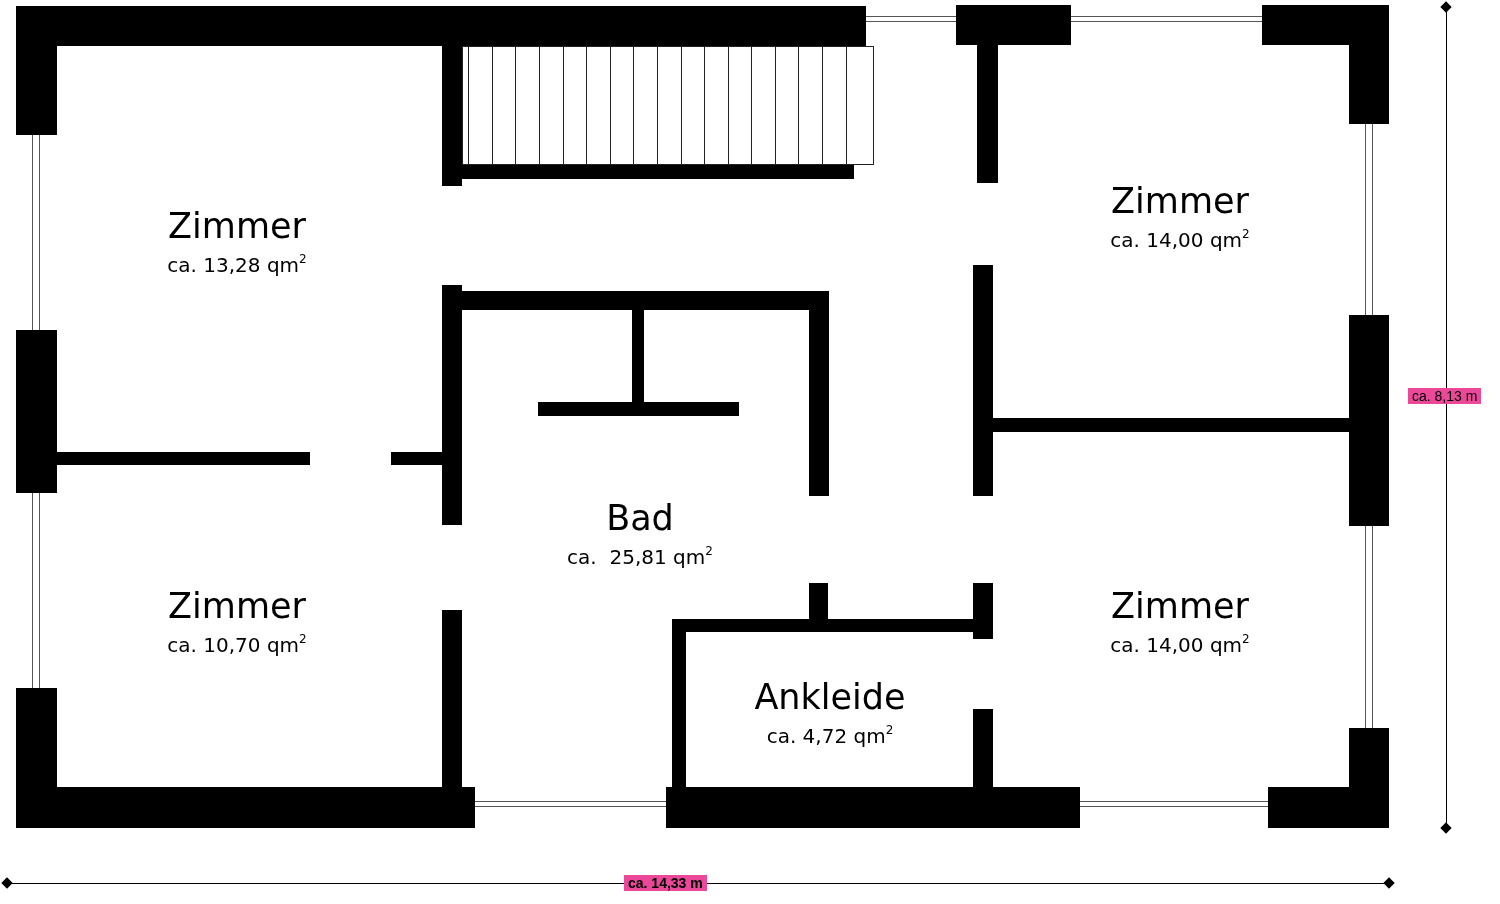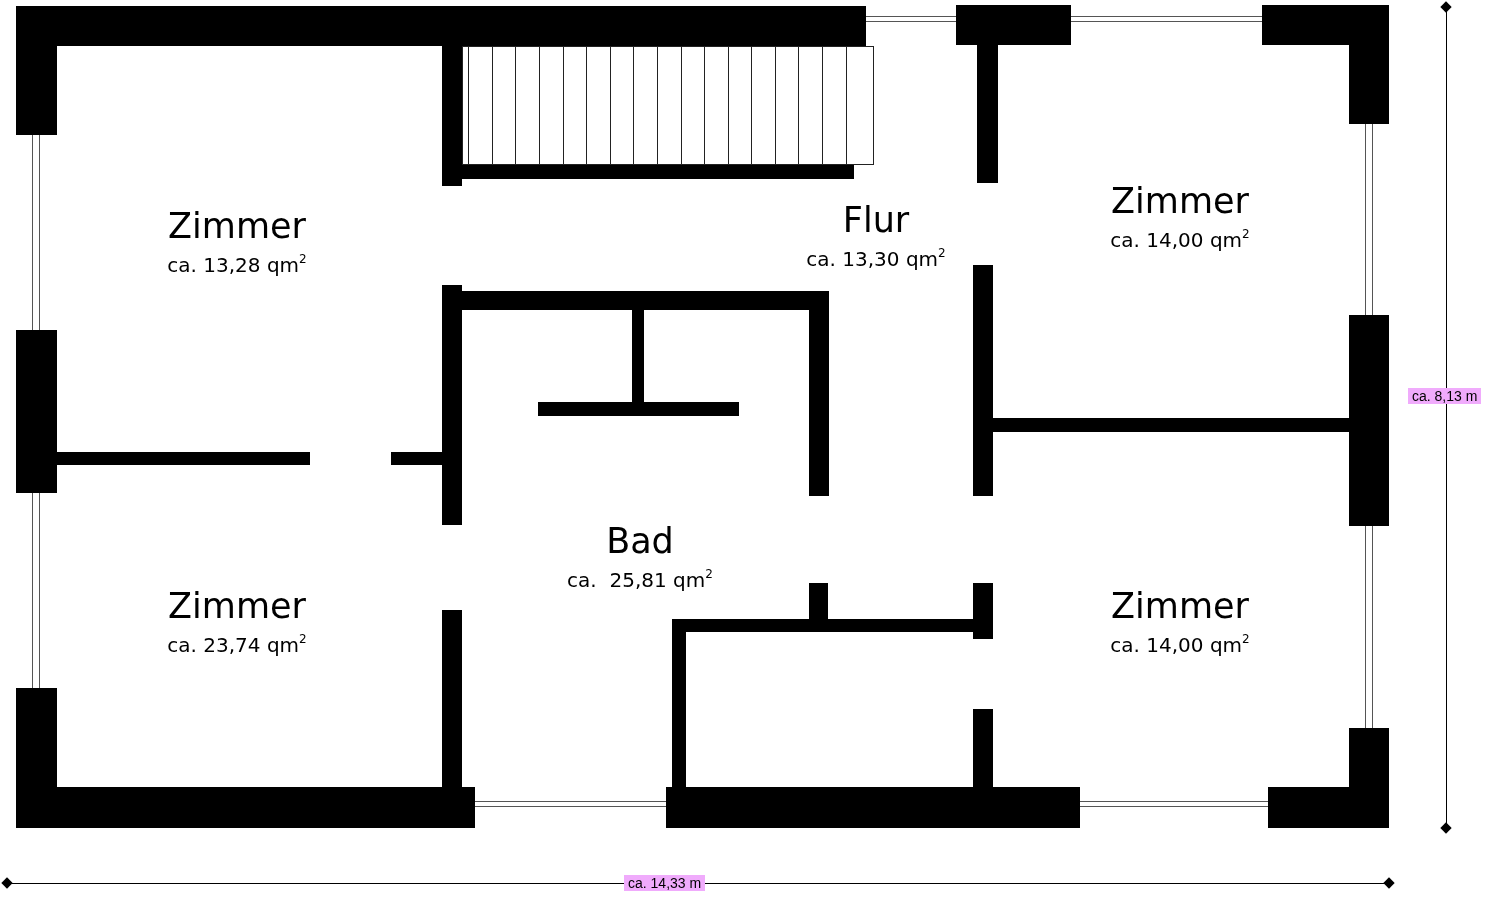--- a/index.html
+++ b/index.html
@@ -11,21 +11,21 @@
     .win-v { position: absolute; width: 8px; border-left: 1.5px solid #555; border-right: 1.5px solid #555; box-sizing: border-box; background: #fff; }
     .stairs { position: absolute; left: 462px; top: 46px; width: 412px; height: 119px; border: 1.5px solid #222; box-sizing: border-box; background: #fff; }
     .step { position: absolute; top: 0; bottom: 0; width: 0; border-left: 1.5px solid #222; }
     .room { position: absolute; text-align: center; transform: translateX(-50%); white-space: nowrap; }
     .room-name { font-size: 35px; line-height: 40px; display: block; }
     .room-area { font-size: 20px; line-height: 26px; display: block; }
     .room-area sup { font-size: 12px; vertical-align: 9px; }
     .dim-line-h { position: absolute; height: 0; border-top: 1.5px solid #000; }
     .dim-line-v { position: absolute; width: 0; border-left: 1.5px solid #000; }
     .diamond { position: absolute; width: 8px; height: 8px; background: #000; transform: rotate(45deg); }
-    .dim-label { position: absolute; font-size: 14px; background: #f0abfc; padding: 0 4px; white-space: nowrap; font-family: "Liberation Sans", sans-serif; }
+    .dim-label { position: absolute; font-size: 14px; background: #ec4899; padding: 0 4px; white-space: nowrap; font-family: "Liberation Sans", sans-serif; }
   </style>
 </head>
 <body>
 
 <div id="plan">
 
   <div class="wall" style="left:16px;top:6px;width:850px;height:40px;"></div>
   <div class="wall" style="left:16px;top:6px;width:41px;height:129px;"></div>
   <div class="wall" style="left:16px;top:330px;width:41px;height:163px;"></div>
   <div class="wall" style="left:16px;top:688px;width:41px;height:140px;"></div>
@@ -86,44 +86,44 @@
   <div class="wall" style="left:672px;top:619px;width:321px;height:13px;"></div>
   <div class="wall" style="left:672px;top:619px;width:14px;height:168px;"></div>
   <div class="wall" style="left:809px;top:583px;width:19px;height:36px;"></div>
   <div class="wall" style="left:973px;top:583px;width:20px;height:56px;"></div>
   <div class="wall" style="left:973px;top:709px;width:20px;height:78px;"></div>
 
   <div class="room" style="left:237px;top:206px;">
     <span class="room-name">Zimmer</span>
     <span class="room-area"><span>ca. 13,28 qm</span><sup>2</sup></span>
   </div>
-  <div class="room" style="left:876px;top:200px;">
-    <span class="room-name">Flur</span>
-    <span class="room-area"><span>ca. 13,30 qm</span><sup>2</sup></span>
-  </div>
   <div class="room" style="left:1180px;top:181px;">
     <span class="room-name">Zimmer</span>
     <span class="room-area"><span>ca. 14,00 qm</span><sup>2</sup></span>
   </div>
-  <div class="room" style="left:640px;top:498px;margin-top:23px;">
+  <div class="room" style="left:640px;top:498px;">
     <span class="room-name">Bad</span>
     <span class="room-area"><span style="white-space:pre">ca.  25,81 qm</span><sup>2</sup></span>
   </div>
   <div class="room" style="left:237px;top:586px;">
     <span class="room-name">Zimmer</span>
-    <span class="room-area"><span>ca. 23,74 qm</span><sup>2</sup></span>
+    <span class="room-area"><span>ca. 10,70 qm</span><sup>2</sup></span>
+  </div>
+  <div class="room" style="left:830px;top:677px;">
+    <span class="room-name">Ankleide</span>
+    <span class="room-area"><span>ca. 4,72 qm</span><sup>2</sup></span>
   </div>
   <div class="room" style="left:1180px;top:586px;">
     <span class="room-name">Zimmer</span>
     <span class="room-area"><span>ca. 14,00 qm</span><sup>2</sup></span>
   </div>
 
   <div class="dim-line-h" style="left:6px;top:883px;width:1384px;"></div>
   <div class="diamond" style="left:3px;top:879px;"></div>
   <div class="diamond" style="left:1385px;top:879px;"></div>
-  <div class="dim-label" style="left:624px;top:875px;">ca. 14,33 m</div>
+  <div class="dim-label" style="left:624px;top:875px;font-weight:bold;">ca. 14,33 m</div>
 
   <div class="dim-line-v" style="left:1446px;top:6px;height:822px;"></div>
   <div class="diamond" style="left:1442px;top:3px;"></div>
   <div class="diamond" style="left:1442px;top:824px;"></div>
   <div class="dim-label" style="left:1408px;top:388px;">ca. 8,13 m</div>
 
 </div>
 
 </body></html>

